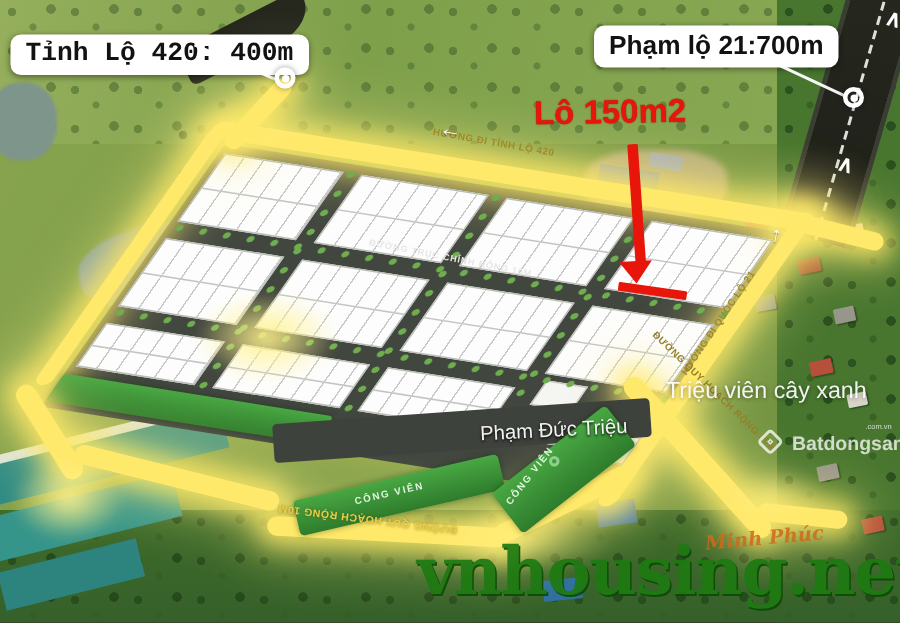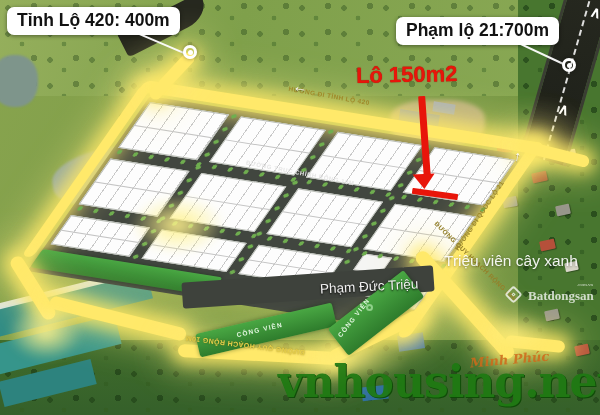--- a/index.html
+++ b/index.html
@@ -137,33 +137,33 @@
 
   <span class="roadtext" style="left:288px;top:92px;font-size:6.5px;color:#a08a2a;transform:rotate(10deg);z-index:6;">HƯỚNG ĐI TỈNH LỘ 420</span>
   <span style="left:293px;top:78px;color:#fff;font-weight:bold;font-size:15px;transform:rotate(9deg);z-index:6;text-shadow:0 1px 1px rgba(0,0,0,.4);">←</span>
   <span class="roadtext" style="left:245px;top:170px;font-size:6px;color:#e6e6e6;transform:rotate(11deg);z-index:6;letter-spacing:.6px;">ĐƯỜNG TRỤC CHÍNH RỘNG 10M</span>
   <span class="roadtext" style="left:438px;top:212px;font-size:6.5px;color:#a08a2a;transform:rotate(-56deg);z-index:6;">HƯỚNG ĐI QUỐC LỘ 21</span>
   <span style="left:514px;top:148px;color:#fff;font-weight:bold;font-size:14px;transform:rotate(10deg);z-index:6;text-shadow:0 1px 1px rgba(0,0,0,.4);">↑</span>
   <span class="roadtext" style="left:185px;top:342px;font-size:7px;color:#e6cf4a;transform:rotate(187deg);z-index:6;text-shadow:0 0 2px rgba(90,70,0,.6);">ĐƯỜNG QUY HOẠCH RỘNG 10M</span>
   <span class="roadtext" style="left:420px;top:258px;font-size:6.5px;color:#94802a;transform:rotate(44deg);z-index:6;">ĐƯỜNG QUY HOẠCH RỘNG 20M</span>
 
   <span style="left:444px;top:252px;font-size:15.5px;color:rgba(255,255,255,.92);text-shadow:0 1px 3px rgba(0,0,0,.45);z-index:7;white-space:nowrap;">Triệu viên cây xanh</span>
-  <div style="left:505px;top:284px;width:95px;height:24px;opacity:.75;z-index:7;font-family:Liberation Serif, serif;">
+  <div style="left:505px;top:284px;width:95px;height:24px;opacity:.75;z-index:7;">
     <div style="left:2px;top:4px;width:13px;height:13px;border:2.5px solid #fff;border-radius:3px;transform:rotate(45deg);"></div>
     <div style="left:7px;top:9px;width:3px;height:3px;border:1.5px solid #fff;transform:rotate(45deg);"></div>
     <span style="left:23px;top:4px;color:#fff;font-weight:bold;font-size:13px;white-space:nowrap;">Batdongsan</span>
     <span style="left:72px;top:-2px;color:#fff;font-size:5px;">.com.vn</span>
   </div>
 
   <span style="left:356px;top:62px;color:#e8150a;font-weight:bold;font-size:22px;transform:rotate(-1deg);z-index:8;white-space:nowrap;text-shadow:0 0 1px #8f0d06;">Lô 150m2</span>
   <div style="left:421px;top:96px;width:7px;height:82px;background:#e8150a;transform:rotate(-4deg);border-radius:1px;z-index:8;"></div>
   <div style="left:413px;top:174px;width:0;height:0;border-left:11px solid transparent;border-right:11px solid transparent;border-top:15px solid #e8150a;transform:rotate(-3deg);z-index:8;"></div>
   <div style="left:412px;top:191px;width:46px;height:6px;background:#e8150a;transform:rotate(8deg);border-radius:1px;z-index:8;"></div>
 
-  <div class="labelbox" style="left:7px;top:7px;">Tỉnh Lộ 420: 400m</div>
+  <div class="labelbox" style="left:7px;top:23px;font-family:Liberation Mono, monospace;">Tỉnh Lộ 420: 400m</div>
   <div class="leader" style="left:130px;top:29px;width:60px;transform:rotate(23deg);"></div>
   <div class="ring" style="left:183px;top:45px;">
       <div class="dot"></div>
     </div>
   <div class="labelbox" style="left:396px;top:17px;">Phạm lộ 21:700m</div>
   <div class="leader" style="left:510px;top:38px;width:60px;transform:rotate(25deg);"></div>
   <div class="ring" style="left:562px;top:58px;">
       <div class="dot"></div>
     </div>
 

